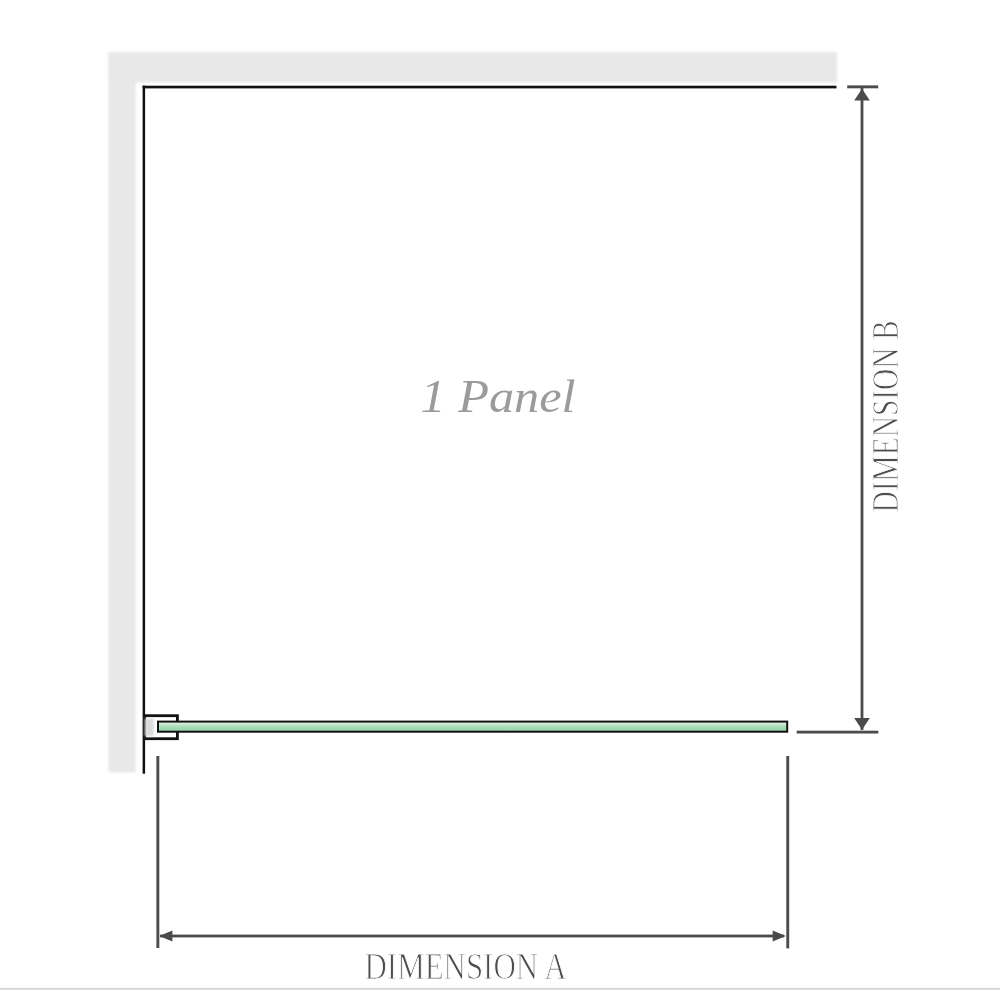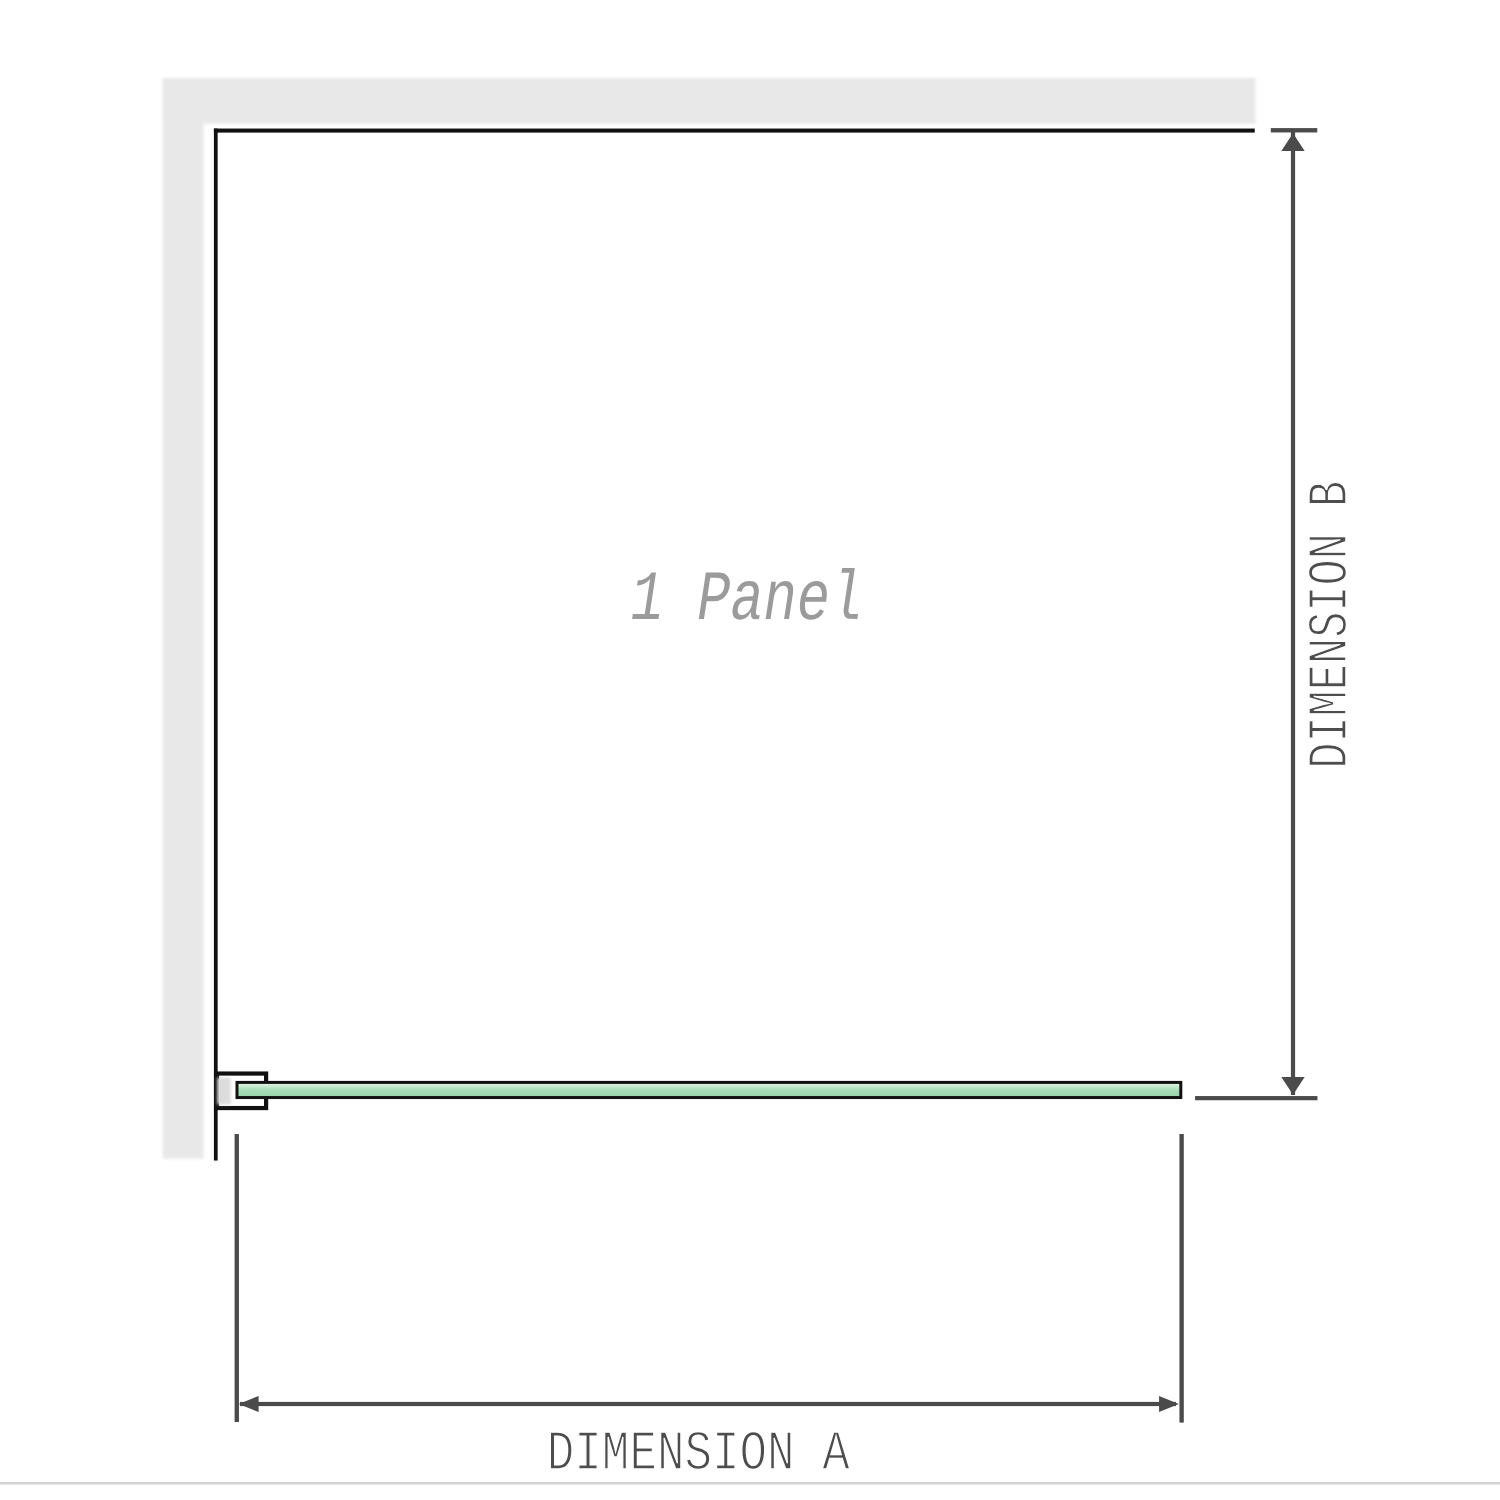--- a/index.html
+++ b/index.html
@@ -1,17 +1,17 @@
 <!DOCTYPE html>
 <html><head>
 <meta charset="utf-8">
 <style>
   html,body{margin:0;padding:0;background:#ffffff;}
   .stage{position:relative;width:1000px;height:1000px;overflow:hidden;
-         font-family:Liberation Mono, monospace;}
+         font-family:Liberation Serif, serif;}
   svg{position:absolute;left:0;top:0;}
 </style>
 </head>
 <body>
 <div class="stage">
 <svg width="1000" height="1000" viewBox="0 0 1000 1000">
   <defs>
     <linearGradient id="glass" x1="0" y1="0" x2="0" y2="1">
       <stop offset="0%" stop-color="#f2faf4"></stop>
       <stop offset="22%" stop-color="#cdebd6"></stop>

